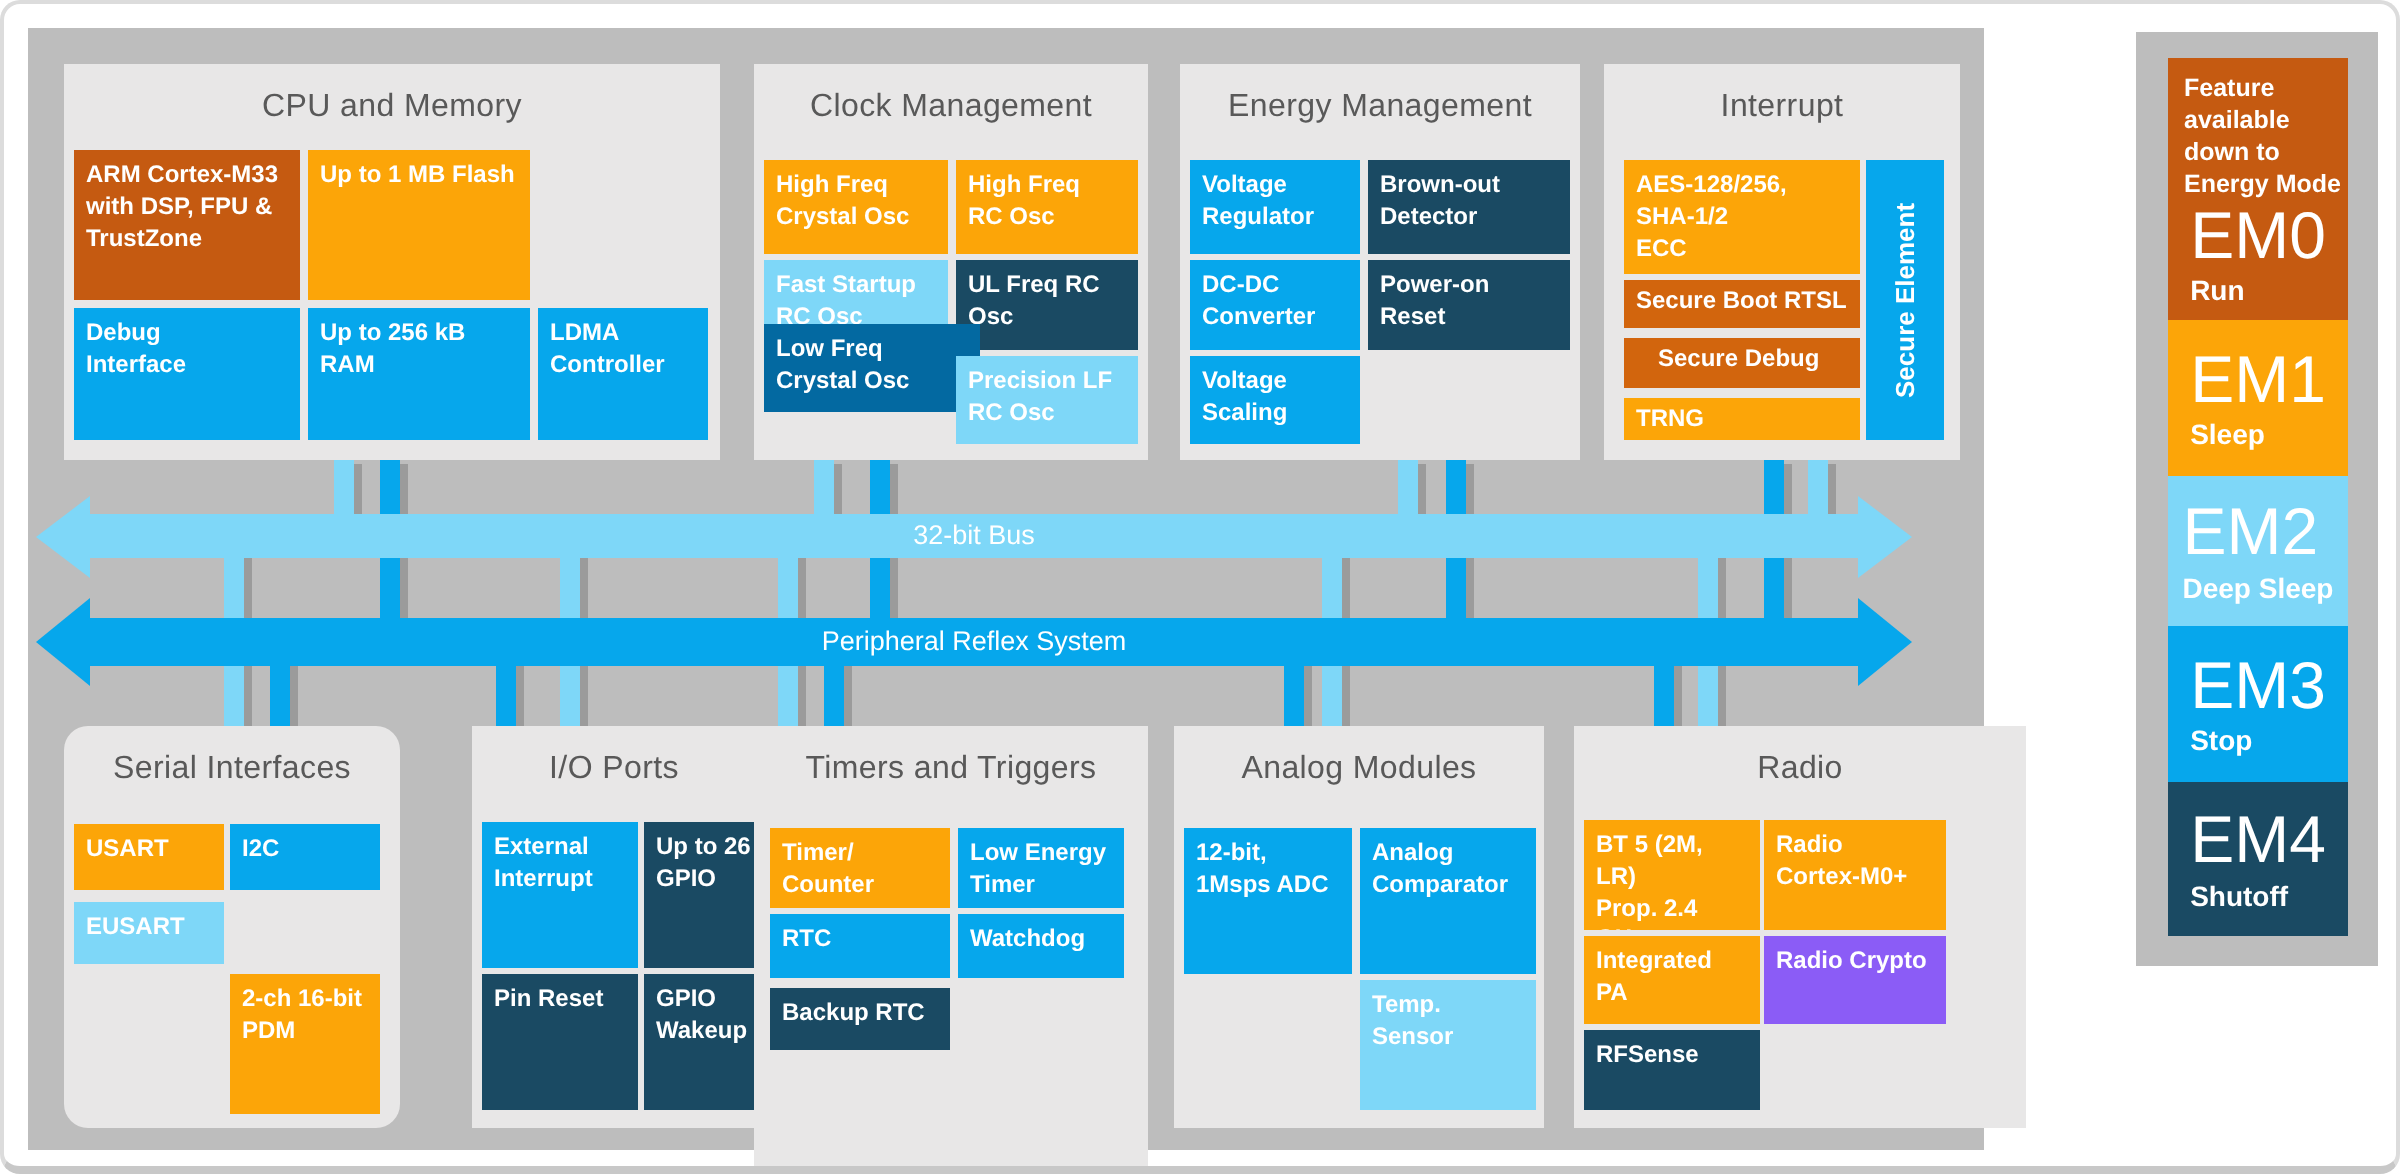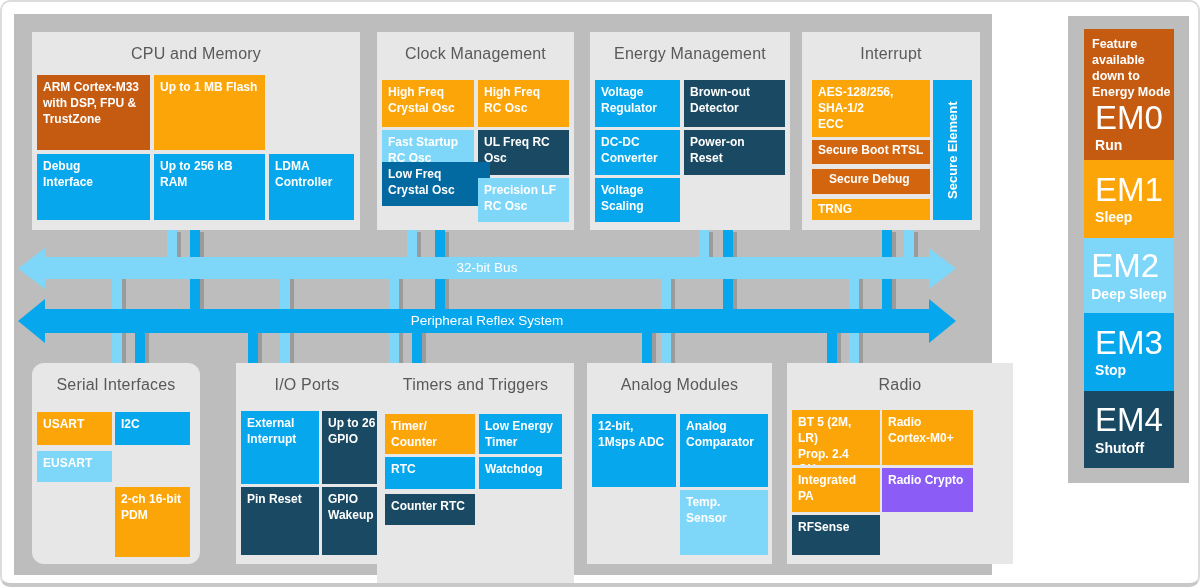--- a/index.html
+++ b/index.html
@@ -167,21 +167,21 @@
   </section>
 
   <section class="block" style="left:375px;top:361px;width:197px;height:227px;">
     <h2 class="block-title">Timers and Triggers</h2>
     <div class="tile" style="left: 8px; top: 51px; width: 90px; height: 40px; background-color: rgb(252, 165, 8);">Timer/
 Counter</div>
     <div class="tile" style="left: 102px; top: 51px; width: 83px; height: 40px; background-color: rgb(6, 167, 236);">Low Energy
 Timer</div>
     <div class="tile" style="left: 8px; top: 94px; width: 90px; height: 32px; background-color: rgb(6, 167, 236);">RTC</div>
     <div class="tile" style="left: 102px; top: 94px; width: 83px; height: 32px; background-color: rgb(6, 167, 236);">Watchdog</div>
-    <div class="tile" style="left: 8px; top: 131px; width: 90px; height: 31px; background-color: rgb(26, 74, 99);">Counter RTC</div>
+    <div class="tile" style="left: 8px; top: 131px; width: 90px; height: 31px; background-color: rgb(26, 74, 99);">Backup RTC</div>
   </section>
 
   <section class="block" style="left:585px;top:361px;width:185px;height:201px;">
     <h2 class="block-title">Analog Modules</h2>
     <div class="tile" style="left: 5px; top: 51px; width: 84px; height: 73px; background-color: rgb(6, 167, 236);">12-bit,
 1Msps ADC</div>
     <div class="tile" style="left: 93px; top: 51px; width: 88px; height: 73px; background-color: rgb(6, 167, 236);">Analog
 Comparator</div>
     <div class="tile" style="left: 93px; top: 127px; width: 88px; height: 65px; background-color: rgb(126, 215, 248);">Temp.
 Sensor</div>

